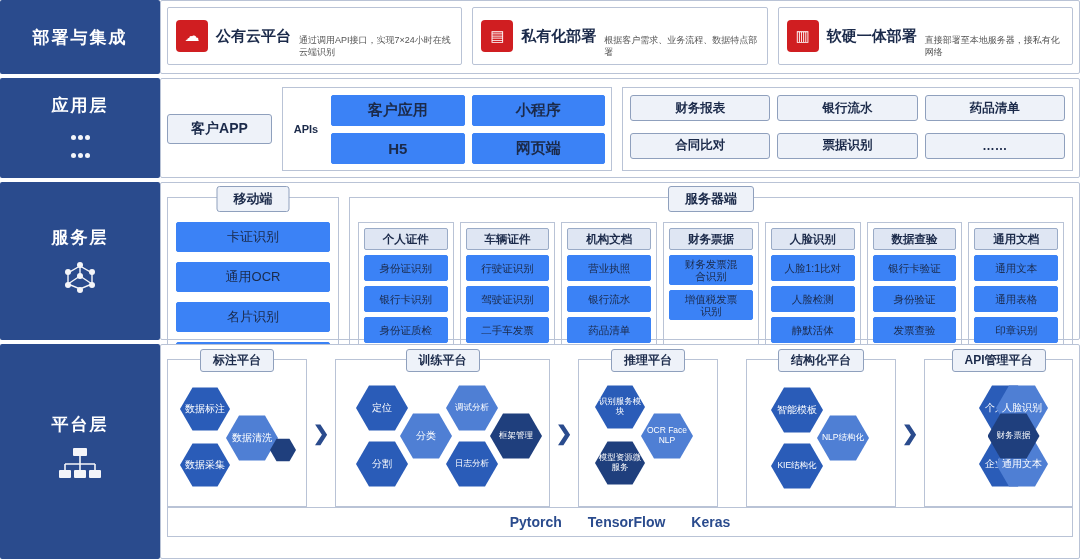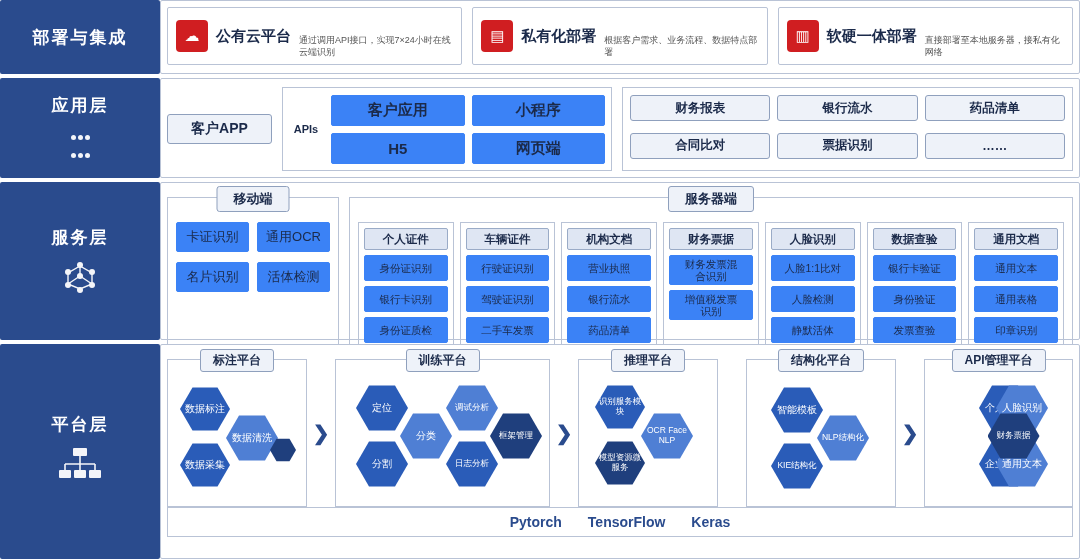--- a/index.html
+++ b/index.html
@@ -121,21 +121,21 @@
     padding:8px;
     position:relative;
   }
   .panel-title {
     position:absolute; top:-12px; left:50%; transform:translateX(-50%);
     background:#eef2f9; border:1px solid #8fa0bd; border-radius:3px;
     font-size:13px; font-weight:bold; padding:3px 16px; white-space:nowrap;
   }
   .mobile-grid {
     margin-top:16px;
-    display:grid; grid-template-columns:1fr 1fr; gap:10px 8px;
+    display:grid; grid-template-columns:1fr; gap:10px 8px;
   }
   .mobile-grid .box { height:30px; font-size:13px; }
 
   .server-panel {
     flex:1;
     border:1px solid #b9c3d6;
     padding:8px;
     position:relative;
   }
   .server-cats {

